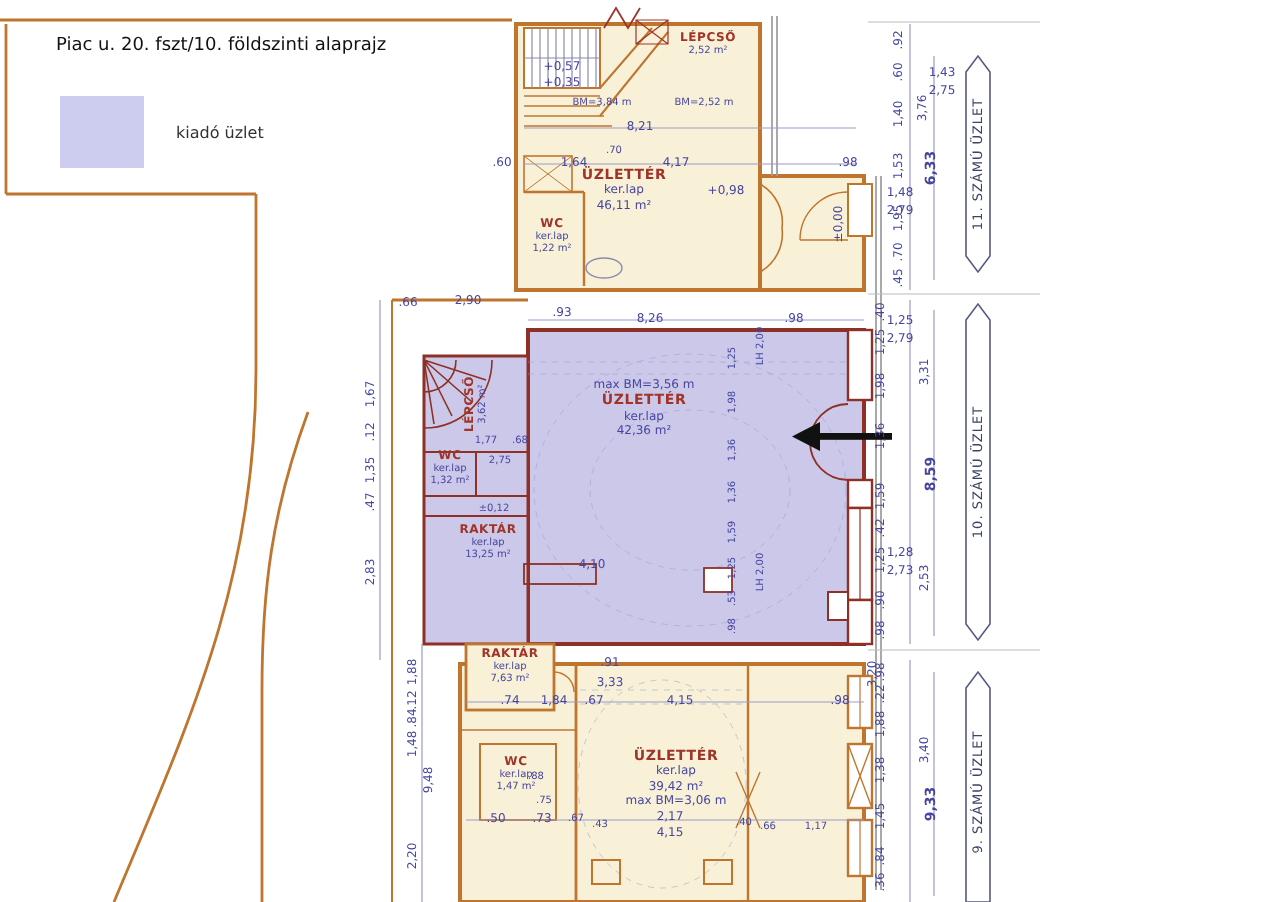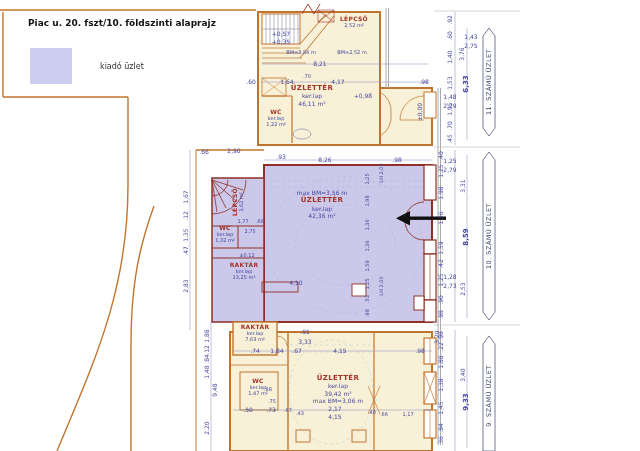--- a/index.html
+++ b/index.html
@@ -17,23 +17,23 @@
   .rlabel.rot{transform:translate(-50%,-50%) rotate(-90deg);}
   .rn{color:#a03428;font-weight:bold;font-size:7px;letter-spacing:.3px;}
   .rs{color:#4646a0;font-size:6px;}
   .rn.t6{font-size:6px;}
   .rs.t5{font-size:5px;}
   .side-label{position:absolute;font-size:6.5px;color:#3c4468;letter-spacing:.5px;
           white-space:nowrap;transform:translate(-50%,-50%) rotate(-90deg);}
   
   .legend{position:absolute;left:28px;top:18px;}
   .legend-title{font-size:9px;color:#111;white-space:nowrap;}
-  .legend-title .b{font-weight:bold;}
+  .legend-title .b{font-weight:normal;}
   .legend-swatch{position:absolute;left:2px;top:30px;width:42px;height:36px;background:#cdcdf0;}
-  .legend-swatch-label{position:absolute;left:72px;top:44px;font-size:8px;color:#333;}
+  .legend-swatch-label{position:absolute;left:60px;top:44px;font-size:8px;color:#333;}
   
   .wm{position:absolute;left:196px;top:281px;display:flex;align-items:center;gap:7px;opacity:.45;}
   .wm-ring{width:28px;height:28px;border:5px solid #b0b0b0;border-radius:50%;box-sizing:border-box;}
   .wm-text{font-size:17px;color:#b0b0b0;white-space:nowrap;}
   .wm-text .b{font-weight:bold;}
 </style>
 </head>
 <body>
 
 <div id="stage">

